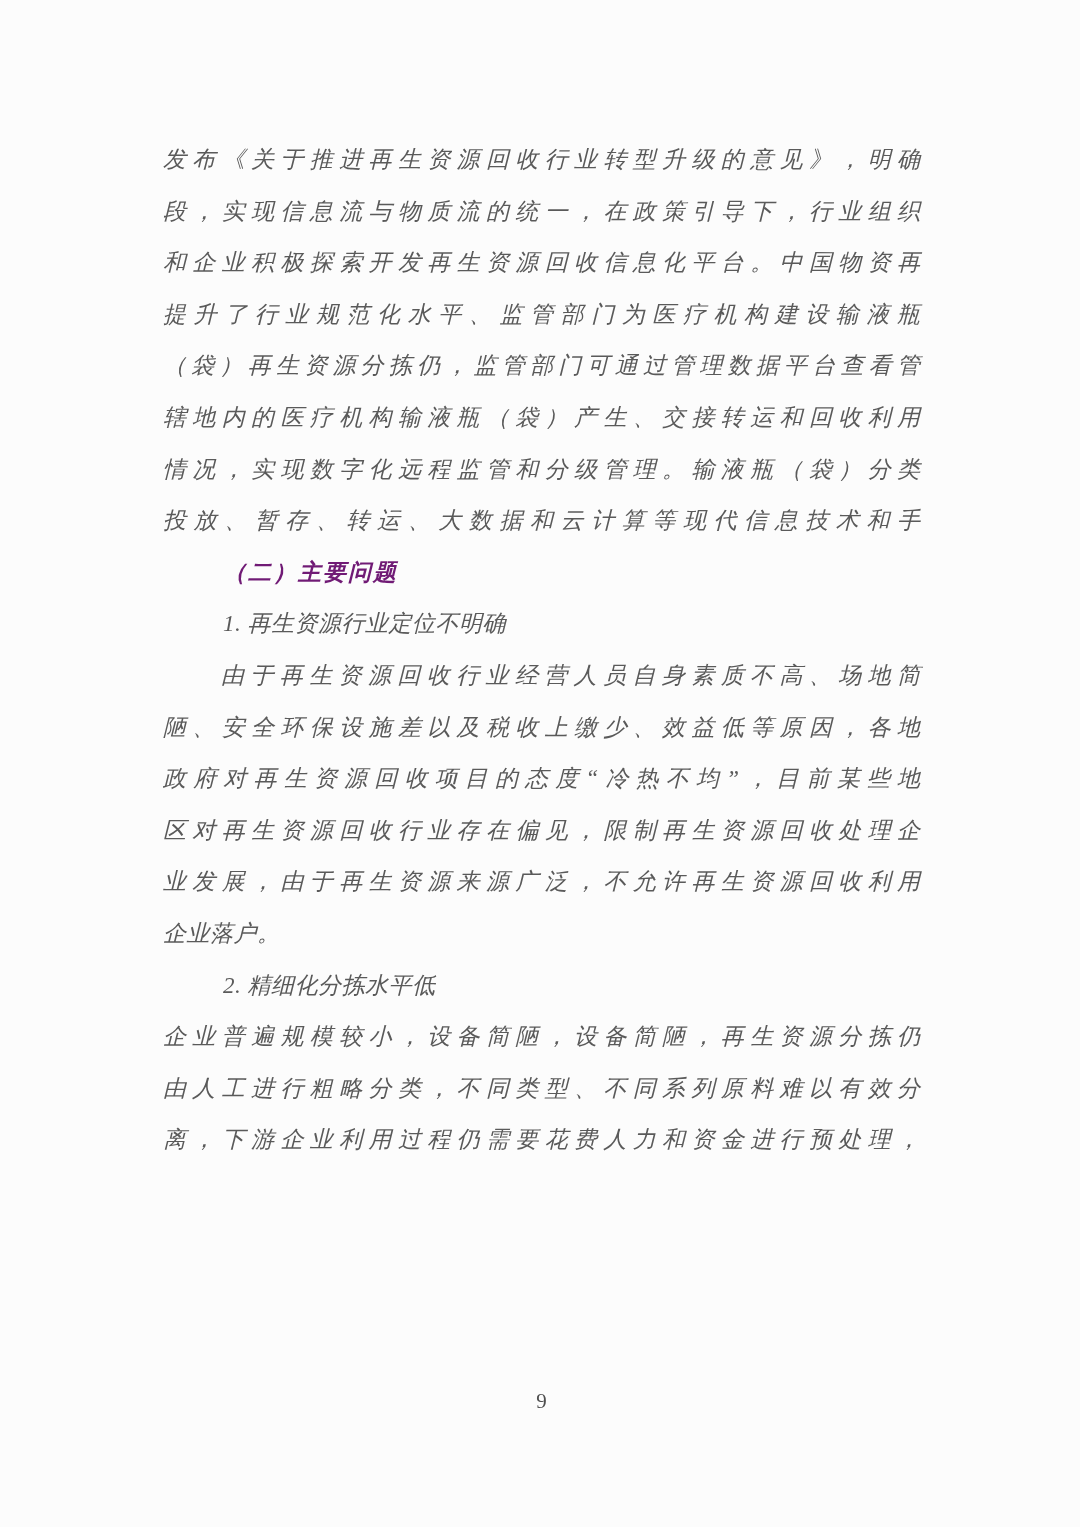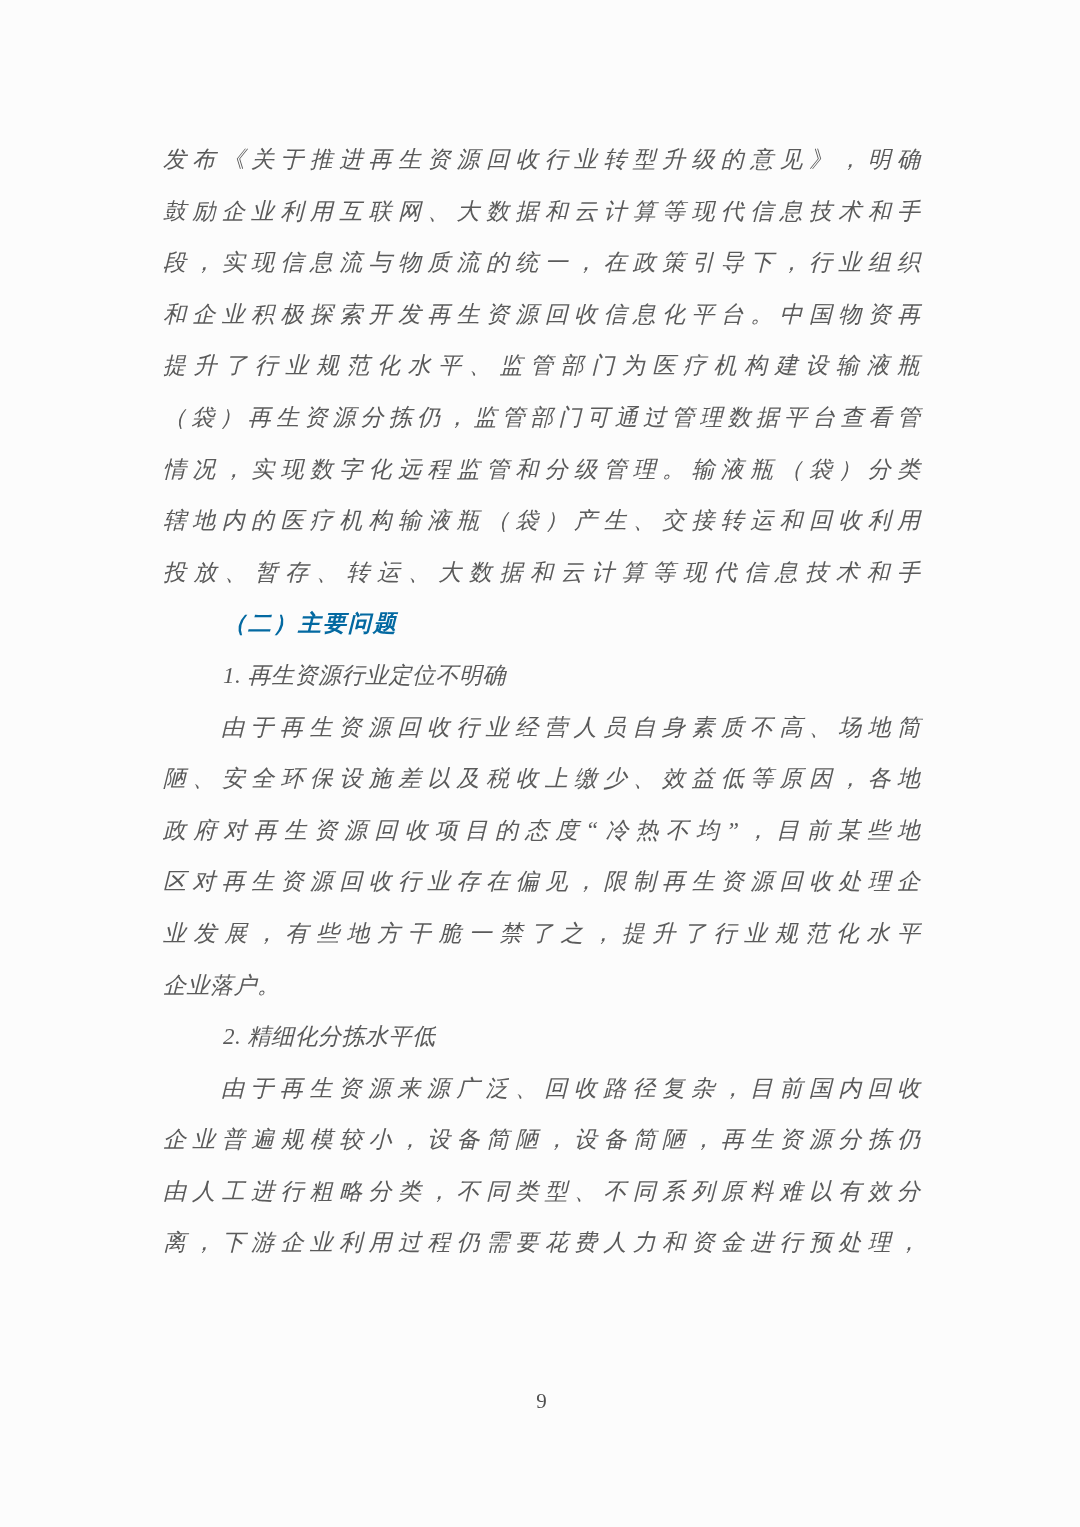--- a/index.html
+++ b/index.html
@@ -39,56 +39,54 @@
     letter-spacing: 0;
   }
   .ind2 {
     padding-left: 60px;
   }
   .ind2.just {
     padding-left: 58px;
   }
   .h2 {
     font-weight: 700;
-    color: #0369a1;
+    color: #701a75;
     letter-spacing: 2px;
   }
   .page-number {
     position: absolute;
     top: 1388px;
     left: 163px;
     width: 757px;
     text-align: center;
     font-size: 21px;
     line-height: 26px;
     color: #4f4f4f;
   }
 </style>
 </head>
 <body>
 
 <div class="page">
   <div class="text-block">
     <div class="ln just">发布《关于推进再生资源回收行业转型升级的意见》，明确</div>
-    <div class="ln just">鼓励企业利用互联网、大数据和云计算等现代信息技术和手</div>
     <div class="ln just">段，实现信息流与物质流的统一，在政策引导下，行业组织</div>
     <div class="ln just">和企业积极探索开发再生资源回收信息化平台。中国物资再</div>
     <div class="ln just">提升了行业规范化水平、监管部门为医疗机构建设输液瓶</div>
     <div class="ln just">（袋）再生资源分拣仍，监管部门可通过管理数据平台查看管</div>
+    <div class="ln just">辖地内的医疗机构输液瓶（袋）产生、交接转运和回收利用</div>
     <div class="ln just">情况，实现数字化远程监管和分级管理。输液瓶（袋）分类</div>
-    <div class="ln just">辖地内的医疗机构输液瓶（袋）产生、交接转运和回收利用</div>
     <div class="ln just">投放、暂存、转运、大数据和云计算等现代信息技术和手</div>
     <div class="ln h2 ind2">（二）主要问题</div>
     <div class="ln ind2">1. 再生资源行业定位不明确</div>
     <div class="ln just ind2">由于再生资源回收行业经营人员自身素质不高、场地简</div>
     <div class="ln just">陋、安全环保设施差以及税收上缴少、效益低等原因，各地</div>
     <div class="ln just">政府对再生资源回收项目的态度“冷热不均”，目前某些地</div>
     <div class="ln just">区对再生资源回收行业存在偏见，限制再生资源回收处理企</div>
-    <div class="ln just">业发展，有些地方干脆一禁了之，提升了行业规范化水平</div>
+    <div class="ln just">业发展，由于再生资源来源广泛，不允许再生资源回收利用</div>
     <div class="ln">企业落户。</div>
     <div class="ln ind2">2. 精细化分拣水平低</div>
-    <div class="ln just ind2">由于再生资源来源广泛、回收路径复杂，目前国内回收</div>
     <div class="ln just">企业普遍规模较小，设备简陋，设备简陋，再生资源分拣仍</div>
     <div class="ln just">由人工进行粗略分类，不同类型、不同系列原料难以有效分</div>
     <div class="ln just">离，下游企业利用过程仍需要花费人力和资金进行预处理，</div>
   </div>
   <div class="page-number">9</div>
 </div>
 
 </body></html>

